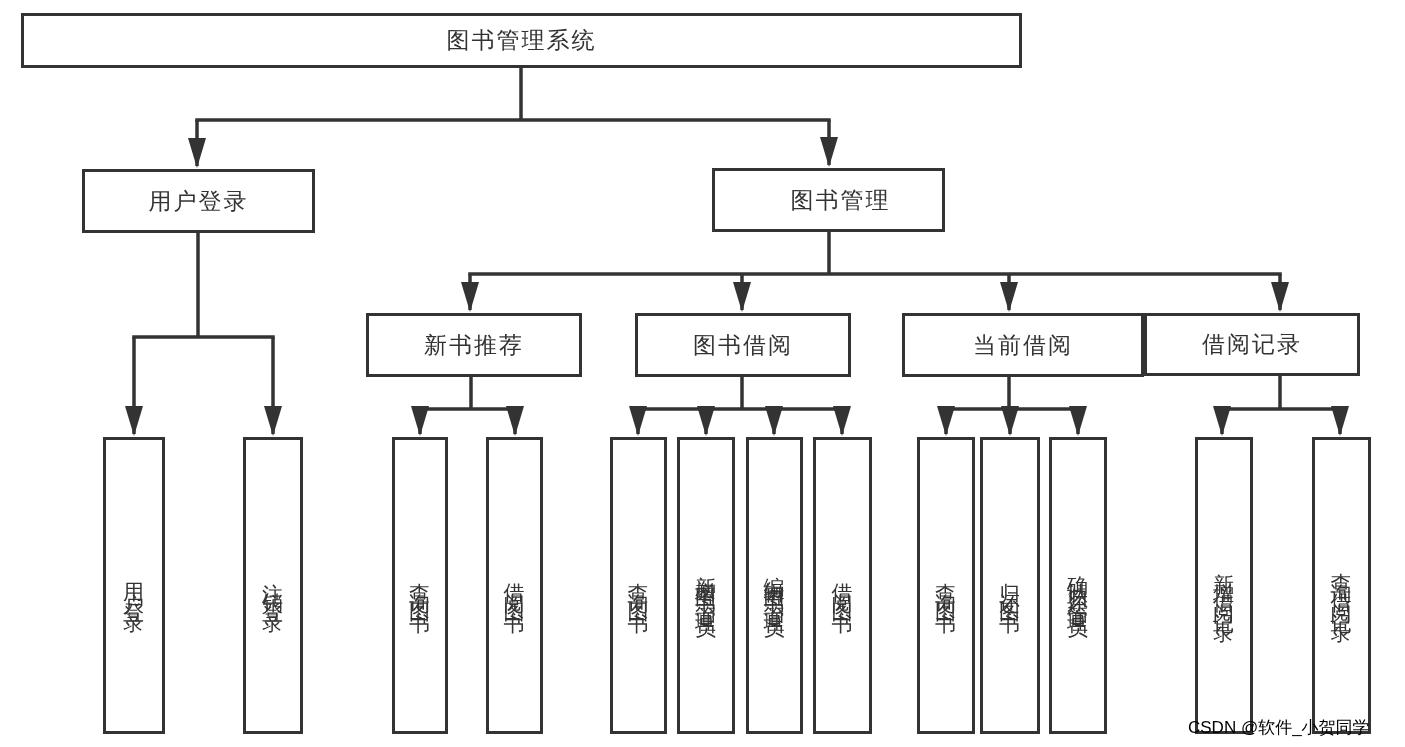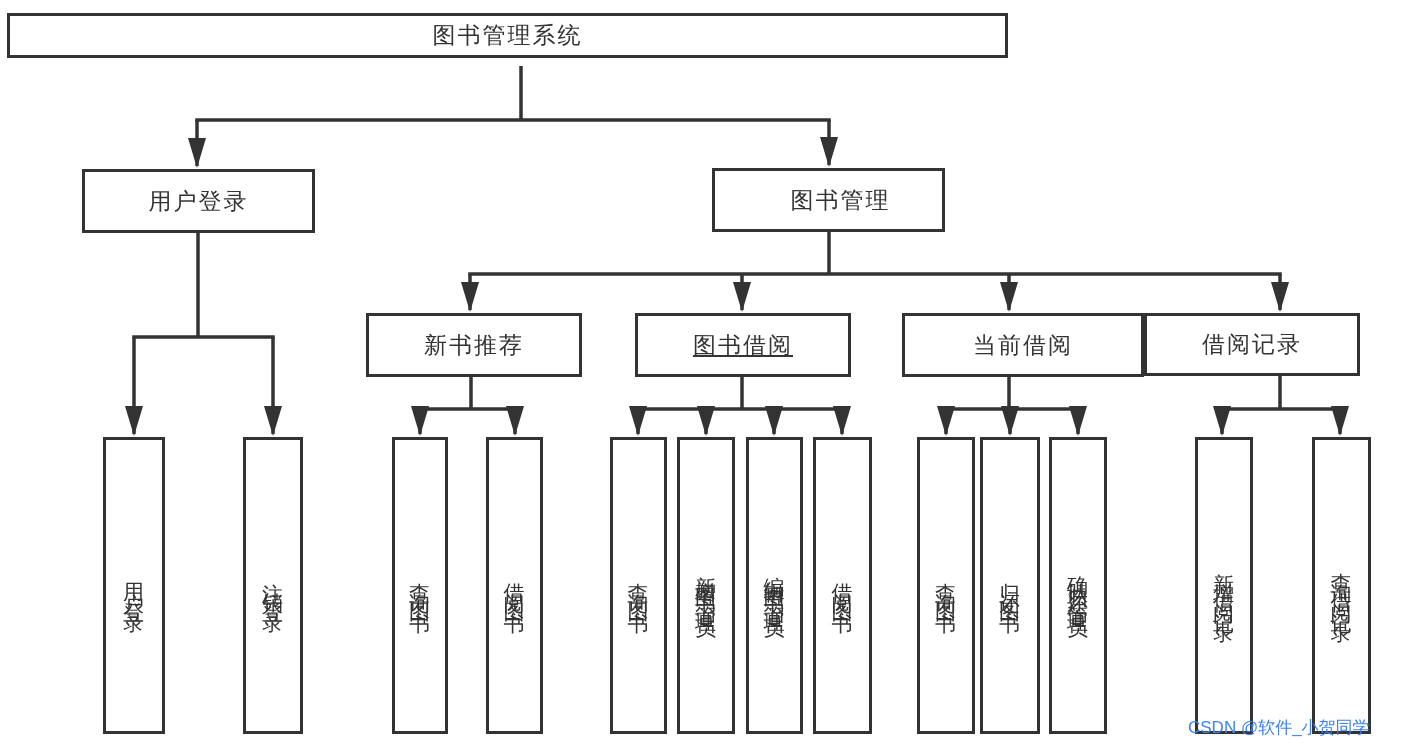--- a/index.html
+++ b/index.html
@@ -45,25 +45,25 @@
     text-orientation: mixed;
     font-size: 21px;
     letter-spacing: 10px;
     line-height: 1;
     top: 437px;
     height: 297px;
   }
   .leaf.tight { letter-spacing: 6px; }
 
   
-  #n-root          { left: 7px;   top: 13px;  width: 1001px; height: 45px; }
+  #n-root          { left: 21px;   top: 13px;  width: 1001px; height: 55px; }
   #n-user-login    { left: 82px;   top: 169px; width: 233px;  height: 64px; }
   #n-book-mgmt     { left: 712px;  top: 168px; width: 233px;  height: 64px; padding-left: 24px; }
   #n-new-book      { left: 366px;  top: 313px; width: 216px;  height: 64px; }
-  #n-book-borrow   { left: 635px;  top: 313px; width: 216px;  height: 64px; text-decoration: underline; }
+  #n-book-borrow   { left: 635px;  top: 313px; width: 216px;  height: 64px; }
   #n-cur-borrow    { left: 902px;  top: 313px; width: 242px;  height: 64px; }
   #n-borrow-rec    { left: 1144px; top: 313px; width: 216px;  height: 63px; }
 
   #l-u1 { left: 103px;  width: 62px; }
   #l-u2 { left: 243px;  width: 60px; }
   #l-n1 { left: 392px;  width: 56px; }
   #l-n2 { left: 486px;  width: 57px; }
   #l-b1 { left: 610px;  width: 57px; }
   #l-b2 { left: 677px;  width: 58px; }
   #l-b3 { left: 746px;  width: 57px; }
@@ -72,21 +72,21 @@
   #l-c2 { left: 980px;  width: 60px; }
   #l-c3 { left: 1049px; width: 58px; }
   #l-r1 { left: 1195px; width: 58px; }
   #l-r2 { left: 1312px; width: 59px; }
 
   .watermark {
     position: absolute;
     left: 1188px;
     top: 716px;
     width: 210px;
-    color: #3b82f6;
+    color: #000000;
     font-size: 17px;
     white-space: nowrap;
     z-index: 5;
   }
 </style>
 </head>
 <body>
 
 <div class="canvas">
 

